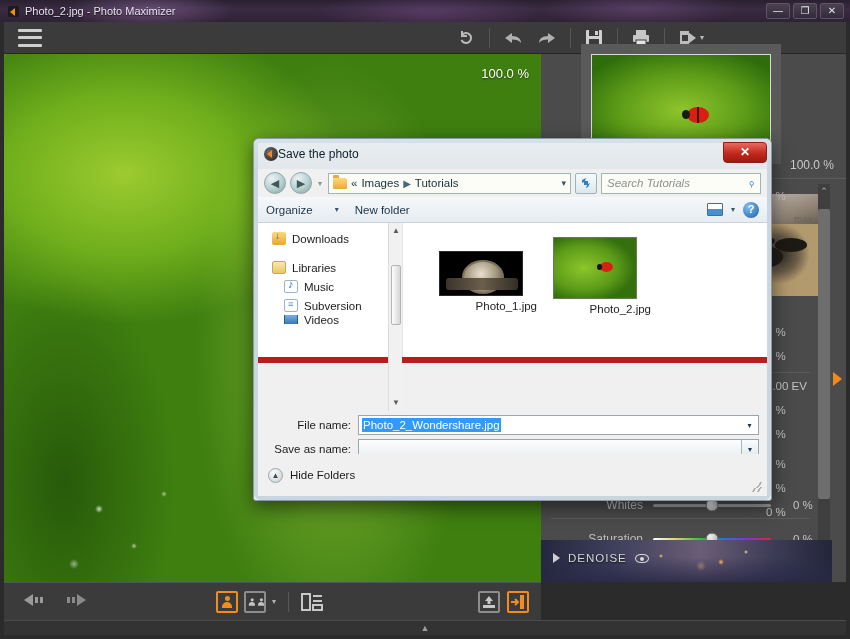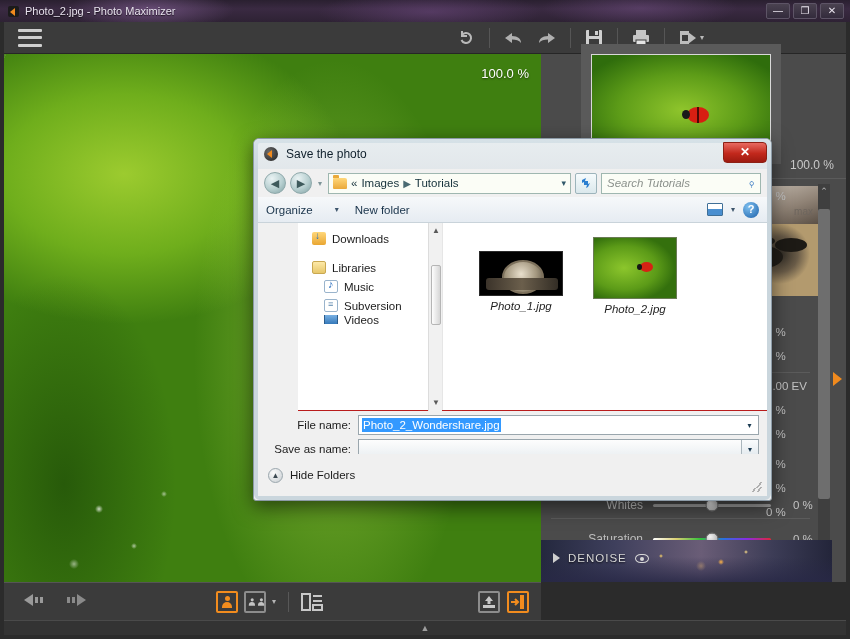--- a/index.html
+++ b/index.html
@@ -148,21 +148,21 @@
   .ladybug::after{ content:""; position:absolute; left:10px; top:0; width:2px; height:16px; background:#4a0a06; }
   .panel-zoom {
     position: absolute; right: 12px; top: 104px; color:#c9c9c9; font-size:12px;
   }
   .panel-divider { position:absolute; left:0; right:0; height:1px; background:#5b5b5b; }
 
   .thumb-strip {
     position:absolute; left: 194px; top: 132px; width: 84px; height: 110px; overflow:hidden;
   }
   .thumb-a {
-    position:absolute; left:0; top:0; width:84px; height:38px;
+    position:absolute; left:0; top:8px; width:84px; height:38px;
     background: linear-gradient(160deg,#cfc6bb,#8f8275 60%,#5a4f45);
     color:#6e665e; font-size:10px; text-align:right; padding:20px 6px 0 0;
   }
   .thumb-b {
     position:absolute; left:0; top:38px; width:84px; height:72px;
     background: radial-gradient(circle 30px at 45px 30px, #2e2a24, #6a5c48 60%, #b39a6e);
   }
   .thumb-b::before{
     content:""; position:absolute; left:8px; top:22px; width:40px; height:22px;
     border-radius:50%; background:#201d18;
@@ -238,21 +238,21 @@
   }
   .dlg-icon {
     width:14px; height:14px; margin-left:10px; border-radius:50%;
     background: radial-gradient(circle at 35% 35%, #6b6b6b, #1f1f1f);
     position:relative;
   }
   .dlg-icon::before{
     content:""; position:absolute; left:3px; top:3px;
     border-top:4px solid transparent;border-bottom:4px solid transparent;border-right:5px solid #f08a1e;
   }
-  .dlg-title { margin-left:8px; font-size:12px; color:#10202c;text-align:right; }
+  .dlg-title { margin-left:0; font-size:12px; color:#10202c;text-align:right; }
   .dlg-close {
     position:absolute; right:4px; top:3px; width:44px; height:21px;
     background: linear-gradient(to bottom, #e86a60, #c2281c 55%, #9d1a10);
     border:1px solid #8d2015; border-radius:0 4px 4px 4px;
     color:#fff; font-size:12px; font-weight:bold; line-height:19px; text-align:center;
   }
   .dlg-navbar {
     position:absolute; left:4px; top:30px; right:4px; height:28px;
     display:flex; align-items:center; gap:4px; padding: 0 6px;
   }
@@ -292,21 +292,21 @@
   .tb-item { font-size:11.5px; color:#19334a; display:flex; align-items:center; gap:22px; }
   .tb-item .c { font-size:8px; color:#3d556b; }
   .dlg-tb-right { margin-left:auto; display:flex; align-items:center; gap:8px; }
   .viewicon { width:16px;height:13px;border:1px solid #3f6f97;border-radius:1px; background: linear-gradient(to bottom,#ffffff 45%, #4a8fd0 45%); }
   .helpicon {
     width:16px;height:16px;border-radius:50%;
     background: radial-gradient(circle at 35% 30%,#7fc0f0,#1a5fa8);
     color:#fff; font-size:11px; font-weight:bold; text-align:center; line-height:15px;
   }
 
-  .dlg-body { position:absolute; left:4px; top:84px; right:4px; height:188px; background:#fff; border-bottom:1px solid #b91c1c; display:flex;margin-left:40px; }
+  .dlg-body { position:absolute; left:4px; top:84px; right:4px; height:140px; background:#fff; border-bottom:6px solid #b91c1c; display:flex; }
   .dlg-tree { width:145px; position:relative; padding-top:6px; border-right:1px solid #e6e6e6; }
   .tree-item { height:19px; display:flex; align-items:center; gap:6px; font-size:11.5px; color:#1b1b1b; padding-left:14px; }
   .tree-item.indent { padding-left:26px; }
   .tree-gap { height:10px; }
   .ti-ico { width:14px; height:13px; flex:none; border-radius:2px; }
   .ico-downloads { background: linear-gradient(#ffd77a,#e9a632); position:relative; }
   .ico-downloads::after{ content:"↓"; position:absolute; left:3px; top:-2px; font-size:10px; color:#1c6fc4; }
   .ico-recent { background: linear-gradient(#cfe2f3,#8fb6d8); position:relative; }
   .ico-recent::after{ content:"↺"; position:absolute; left:2px; top:-2px; font-size:10px; color:#2b6aa8; }
   .ico-lib { background: linear-gradient(#fde9a8,#e7c76a); border:1px solid #c9a851; }
@@ -317,21 +317,21 @@
   .ico-subv { background:#fff; border:1px solid #9ab4cc; position:relative; }
   .ico-subv::after{ content:"≡"; position:absolute; left:3px; top:-1px; font-size:9px; color:#5a86ac; }
   .ico-vid { background: linear-gradient(to bottom,#7fb6e8,#2e73b5); border:1px solid #2b5c8c; }
 
   .tree-scroll { position:absolute; right:0; top:0; width:14px; height:188px; background:#f1f1f1; border-left:1px solid #dcdcdc; }
   .tree-scroll .bar { position:absolute; left:2px; top:42px; width:10px; height:60px; background:linear-gradient(to right,#fdfdfd,#d6d6d6); border:1px solid #b5b5b5; border-radius:2px; }
   .tree-scroll .up,.tree-scroll .dn { position:absolute; left:0; width:14px; height:16px; text-align:center; font-size:8px; color:#5a5a5a; line-height:16px; }
   .tree-scroll .up{ top:0 } .tree-scroll .dn{ bottom:0 }
 
   .dlg-files { flex:1; position:relative; }
-  .file-item { position:absolute; width:112px; text-align:center;font-style:italic; }
+  .file-item { position:absolute; width:112px; text-align:right; }
   .file-thumb-1 {
     width:84px; height:45px; margin:0 auto; background:#000;
     border:1px solid #2a2a2a; position:relative; overflow:hidden;
   }
   .file-thumb-1::before{
     content:""; position:absolute; left:22px; top:8px; width:38px; height:30px; border-radius:50%;
     background: radial-gradient(circle at 45% 40%, #e9e0cd, #a3977f 55%, #4e4739);
     border:2px solid #7d715c;
   }
   .file-thumb-1::after{

